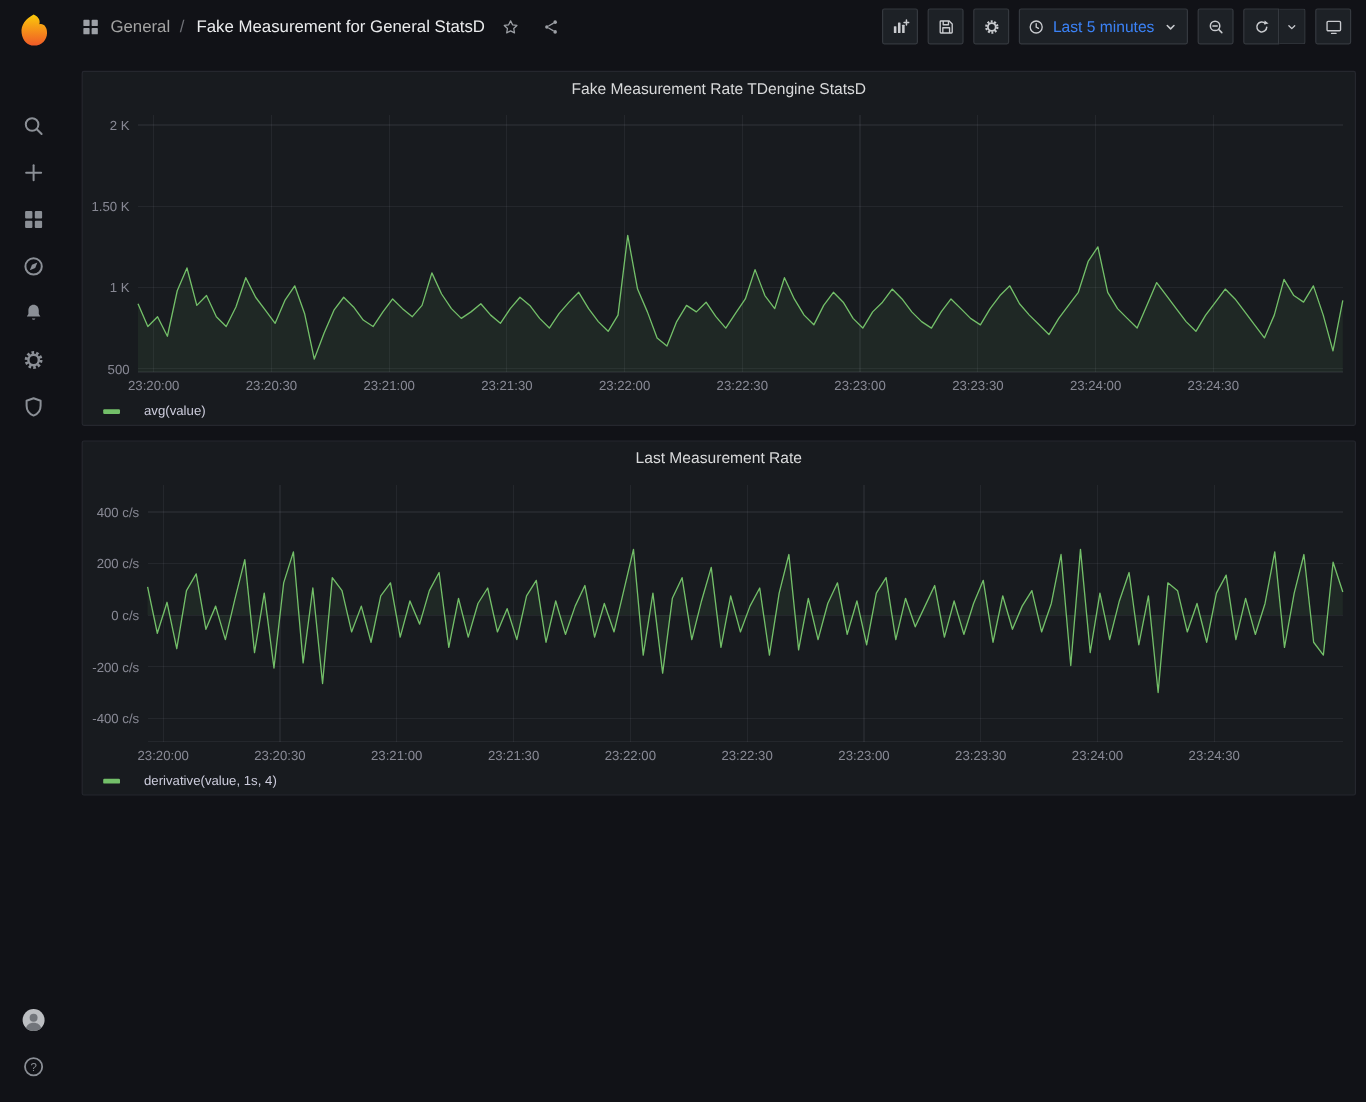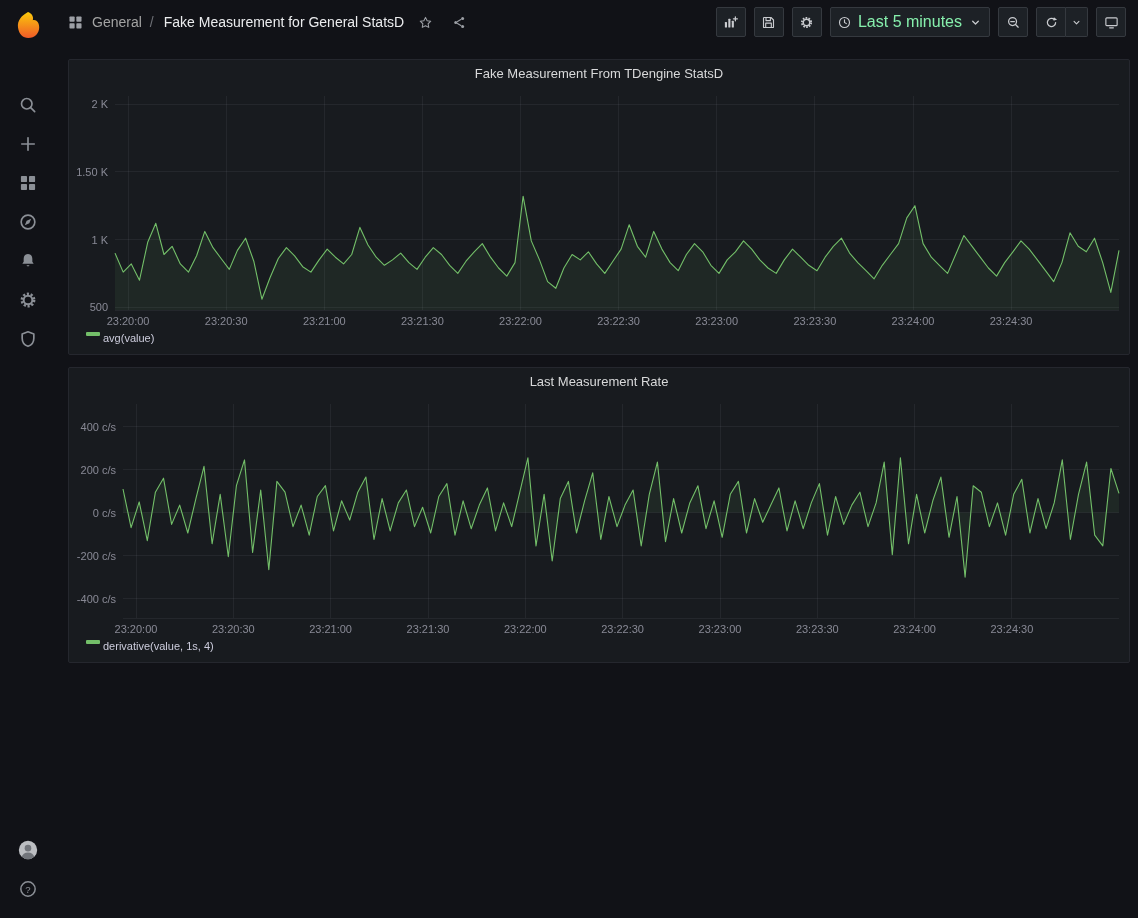--- a/index.html
+++ b/index.html
@@ -27,34 +27,34 @@
   .bc-icon { color: #9da0a6; display: flex; }
   .bc-icon svg { width: 17px; height: 17px; }
   .bc-section { color: #a3a3a3; cursor: pointer; }
   .bc-sep { color: #6e7076; }
   .bc-title { color: #ebecee; font-weight: 500; cursor: pointer; margin-left: 2px; }
   .bc-action { background: none; border: none; color: #9da0a6; width: 26px; height: 26px; display: flex; align-items: center; justify-content: center; cursor: pointer; padding: 0; }
   .bc-action svg { width: 15px; height: 15px; }
   .topnav-actions { margin-left: auto; display: flex; align-items: center; gap: 8px; }
   .tb-btn { height: 30px; min-width: 30px; padding: 0 6px; background: #1d2126; border: 1px solid #35393f; border-radius: 2px; color: #c9cbcf; display: flex; align-items: center; justify-content: center; gap: 6px; cursor: pointer; font-family: inherit; }
   .tb-btn svg { width: 15px; height: 15px; flex: 0 0 auto; }
-  .tb-label { font-size: 16px; color: #86efac; white-space: nowrap; }
+  .tb-label { font-size: 13px; color: #3b82f6; white-space: nowrap; }
   .btn-group { display: flex; }
   .btn-group .tb-btn:first-child { border-radius: 2px 0 0 2px; }
   .btn-group .tb-btn:last-child { border-left: 0; border-radius: 0 2px 2px 0; min-width: 22px; padding: 0 3px; }
   .btn-group .tb-btn:last-child svg { width: 13px; height: 13px; }
   
   .content { flex: 1; padding: 15px 8px 8px 13px; display: flex; flex-direction: column; gap: 12px; }
   .panel { height: 296px; background: #181b1f; border: 1px solid #25272e; border-radius: 2px; display: flex; flex-direction: column; }
   .panel-header { height: 26px; flex: 0 0 26px; display: flex; align-items: center; justify-content: center; cursor: pointer; }
   .panel-title { font-size: 13px; font-weight: 500; color: #d8d9da; margin: 0; }
   .panel-body { flex: 1; position: relative; }
   .chart { display: block; }
   .chart text { font-family: "Liberation Sans", sans-serif; }
-  .legend { height: 22px; display: flex; gap: 3px; padding-left: 17px; }
+  .legend { height: 22px; display: flex; align-items: center; gap: 20px; padding-left: 17px; }
   .legend-swatch { width: 14px; height: 4px; border-radius: 1px; background: #73bf69; }
   .legend-label { font-size: 11px; color: #ccccdc; cursor: pointer; }
 </style>
 </head>
 <body>
 
 <aside class="sidebar">
   <div class="logo-btn">
     <svg viewBox="0 0 30 30" width="30" height="30">
       <defs>
@@ -228,21 +228,21 @@
           <rect x="3" y="4.5" width="18" height="12.5" rx="1.5"></rect>
             <line x1="9" y1="20.5" x2="15" y2="20.5"></line>
         </svg>
       </button>
     </div>
   </header>
 
   <main class="content">
     <section class="panel">
       <div class="panel-header">
-        <h2 class="panel-title">Fake Measurement From TDengine StatsD</h2>
+        <h2 class="panel-title">Fake Measurement Rate TDengine StatsD</h2>
       </div>
       <div class="panel-body">
         <svg id="chart-0" class="chart" width="1060" height="246">
             <line x1="59.1" y1="10" x2="59.1" y2="224" stroke="rgba(204,204,220,0.07)" shape-rendering="crispEdges"></line>
             <text x="59.1" y="239" text-anchor="middle" font-size="11" fill="rgba(204,204,220,0.62)">23:20:00</text>
             <line x1="157.2" y1="10" x2="157.2" y2="224" stroke="rgba(204,204,220,0.07)" shape-rendering="crispEdges"></line>
             <text x="157.2" y="239" text-anchor="middle" font-size="11" fill="rgba(204,204,220,0.62)">23:20:30</text>
             <line x1="255.3" y1="10" x2="255.3" y2="224" stroke="rgba(204,204,220,0.07)" shape-rendering="crispEdges"></line>
             <text x="255.3" y="239" text-anchor="middle" font-size="11" fill="rgba(204,204,220,0.62)">23:21:00</text>
             <line x1="353.4" y1="10" x2="353.4" y2="224" stroke="rgba(204,204,220,0.07)" shape-rendering="crispEdges"></line>

